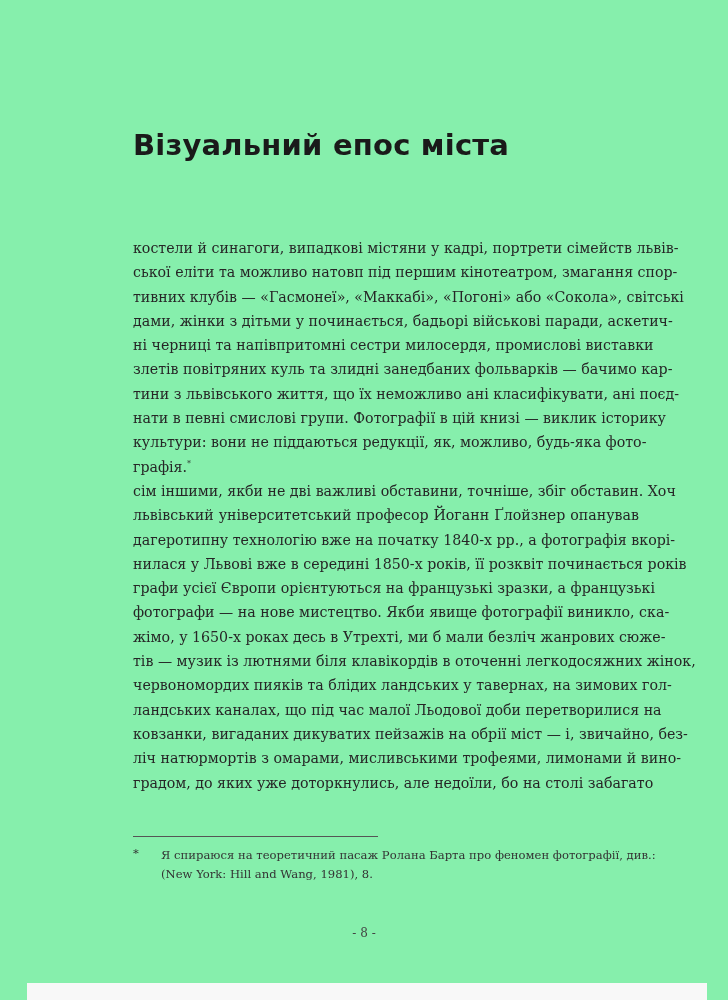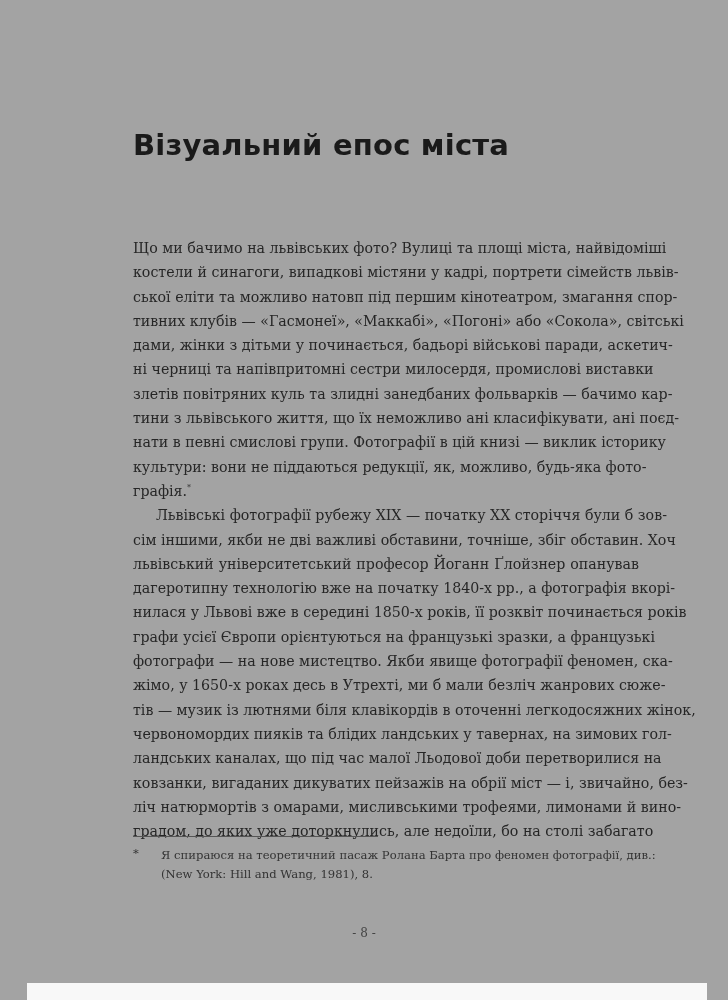--- a/index.html
+++ b/index.html
@@ -1,18 +1,18 @@
 <!DOCTYPE html>
 <html><head>
 <meta charset="utf-8">
 <style>
   html, body { margin: 0; padding: 0; background: #ffffff; }
   body { width: 728px; height: 1000px; position: relative; overflow: hidden;
          font-family: "DejaVu Serif", "Liberation Serif", serif; color: #222; }
-  .page { position: absolute; left: 0; top: 0; width: 728px; height: 1000px; background: #a3a3a3; }
+  .page { position: absolute; left: 0; top: 0; width: 728px; height: 1000px; background: #86efac; }
   .bottom-band { position: absolute; left: 27px; top: 983px; width: 680px; height: 17px; background: #f8f8f8; }
   .title { position: absolute; left: 133px; top: 128px; margin: 0;
            font-family: "DejaVu Sans", "Liberation Sans", sans-serif; font-weight: bold;
            font-size: 29px; letter-spacing: 0.2px; color: #1a1a1a; }
   .body-text { position: absolute; left: 133px; top: 236px; width: 506px; }
   .line { display: block; height: 24.3px; line-height: 24.3px; font-size: 14.2px;
           text-align: justify; text-align-last: justify; white-space: nowrap; color: #262626; }
   .line.last { text-align-last: left; }
   .line.indent { padding-left: 23px; }
   .fn-mark-sup { font-size: 8px; vertical-align: super; line-height: 0; }
@@ -25,40 +25,38 @@
                  font-size: 12px; color: #444; }
 </style>
 </head>
 <body>
 
 <div class="page">
   <h1 class="title">Візуальний епос міста</h1>
 
   <div class="body-text">
     <div>
-      <span class="line">Що ми бачимо на львівських фото? Вулиці та площі міста, найвідоміші</span>
       <span class="line">костели й синагоги, випадкові містяни у кадрі, портрети сімейств львів-</span>
       <span class="line">ської еліти та можливо натовп під першим кінотеатром, змагання спор-</span>
       <span class="line">тивних клубів — «Гасмонеї», «Маккабі», «Погоні» або «Сокола», світські</span>
       <span class="line">дами, жінки з дітьми у починається, бадьорі військові паради, аскетич-</span>
       <span class="line">ні черниці та напівпритомні сестри милосердя, промислові виставки</span>
       <span class="line">злетів повітряних куль та злидні занедбаних фольварків — бачимо кар-</span>
       <span class="line">тини з львівського життя, що їх неможливо ані класифікувати, ані поєд-</span>
       <span class="line">нати в певні смислові групи. Фотографії в цій книзі — виклик історику</span>
       <span class="line">культури: вони не піддаються редукції, як, можливо, будь-яка фото-</span>
       <span class="line last"><span>графія.</span><span class="fn-mark-sup">*</span></span>
     </div>
     <div>
-      <span class="line indent">Львівські фотографії рубежу XIX — початку XX сторіччя були б зов-</span>
       <span class="line">сім іншими, якби не дві важливі обставини, точніше, збіг обставин. Хоч</span>
       <span class="line">львівський університетський професор Йоганн Ґлойзнер опанував</span>
       <span class="line">дагеротипну технологію вже на початку 1840-х рр., а фотографія вкорі-</span>
       <span class="line">нилася у Львові вже в середині 1850-х років, її розквіт починається років</span>
       <span class="line">графи усієї Європи орієнтуються на французькі зразки, а французькі</span>
-      <span class="line">фотографи — на нове мистецтво. Якби явище фотографії феномен, ска-</span>
+      <span class="line">фотографи — на нове мистецтво. Якби явище фотографії виникло, ска-</span>
       <span class="line">жімо, у 1650-х роках десь в Утрехті, ми б мали безліч жанрових сюже-</span>
       <span class="line">тів — музик із лютнями біля клавікордів в оточенні легкодосяжних жінок,</span>
       <span class="line">червономордих пияків та блідих ландських у тавернах, на зимових гол-</span>
       <span class="line">ландських каналах, що під час малої Льодової доби перетворилися на</span>
       <span class="line">ковзанки, вигаданих дикуватих пейзажів на обрії міст — і, звичайно, без-</span>
       <span class="line">ліч натюрмортів з омарами, мисливськими трофеями, лимонами й вино-</span>
       <span class="line">градом, до яких уже доторкнулись, але недоїли, бо на столі забагато</span>
     </div>
   </div>
 

